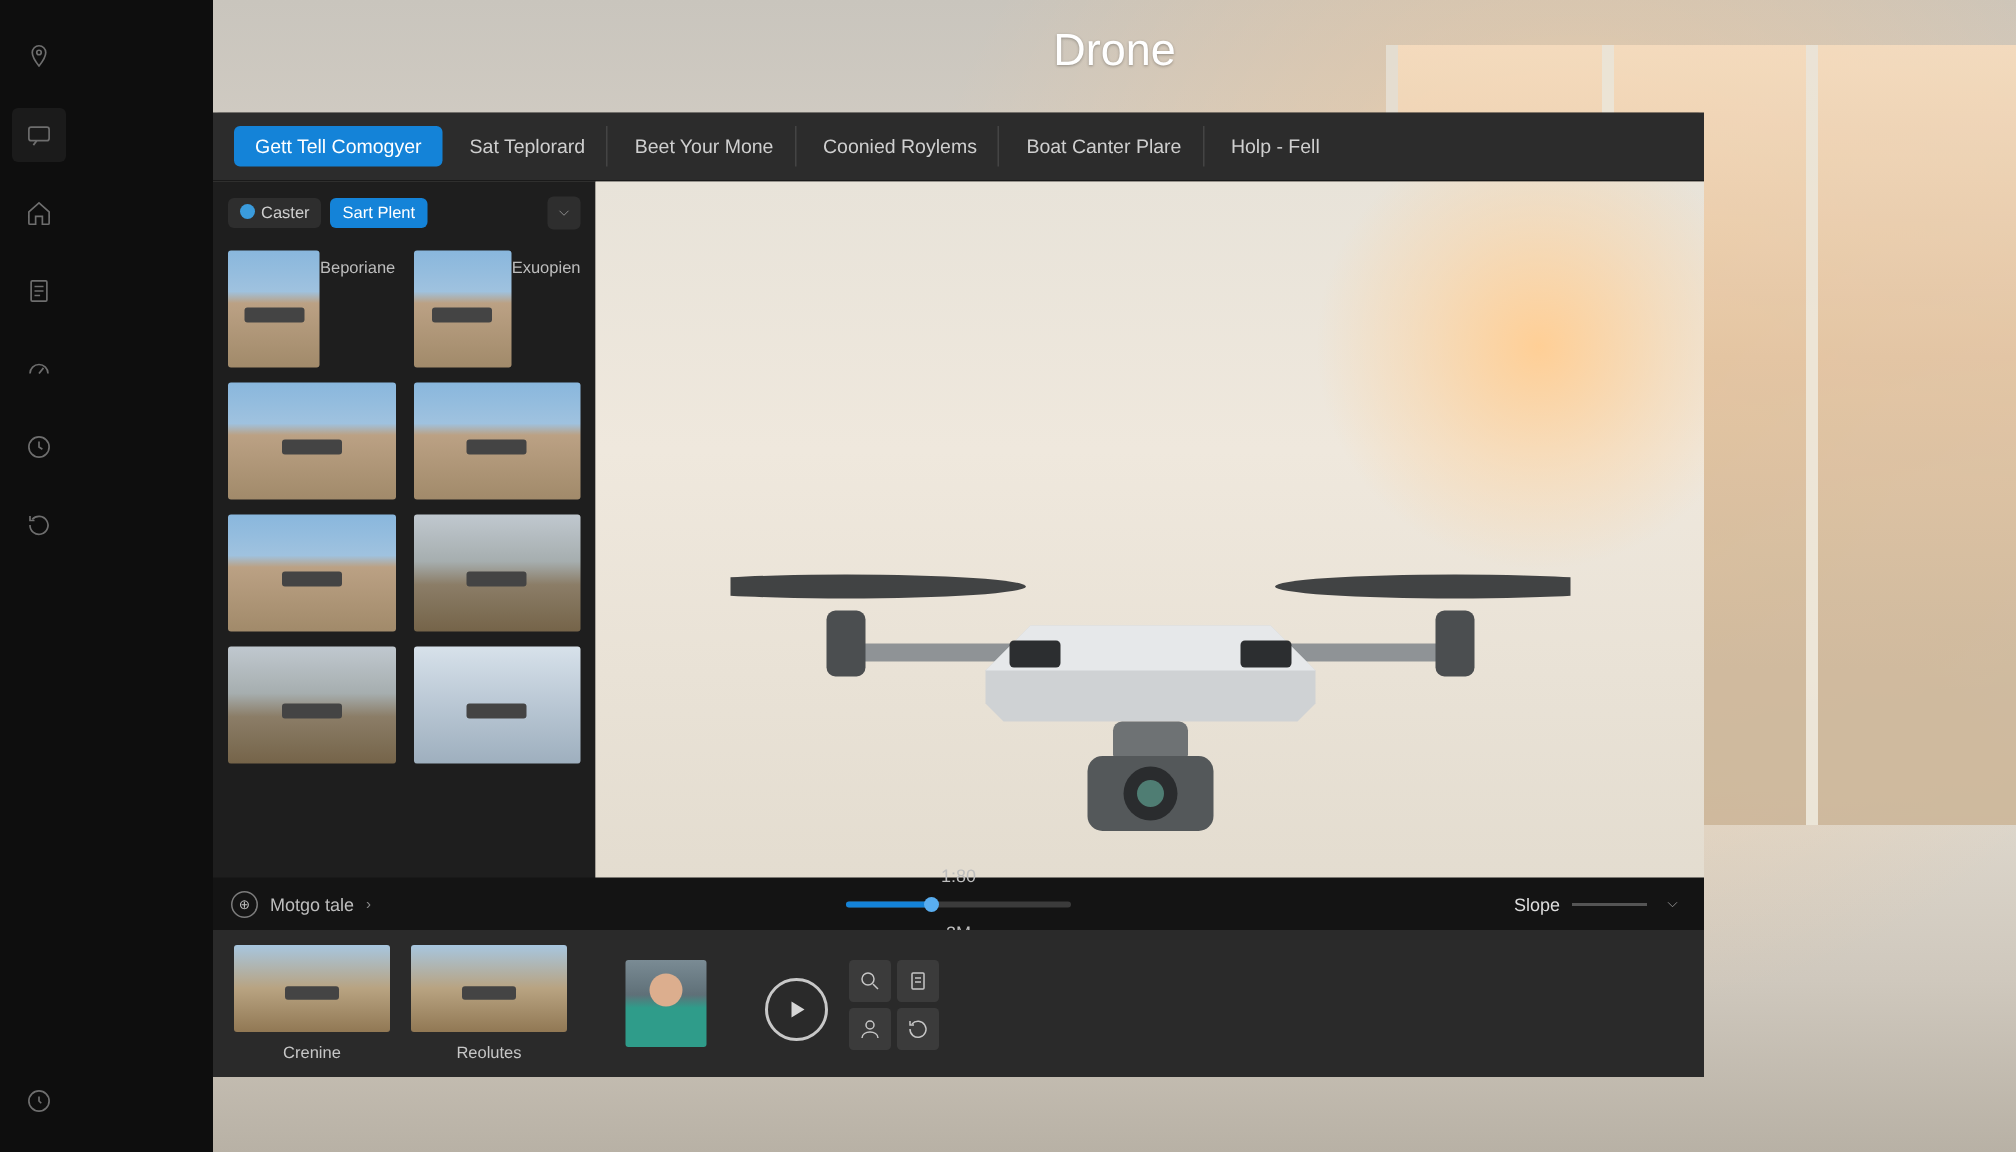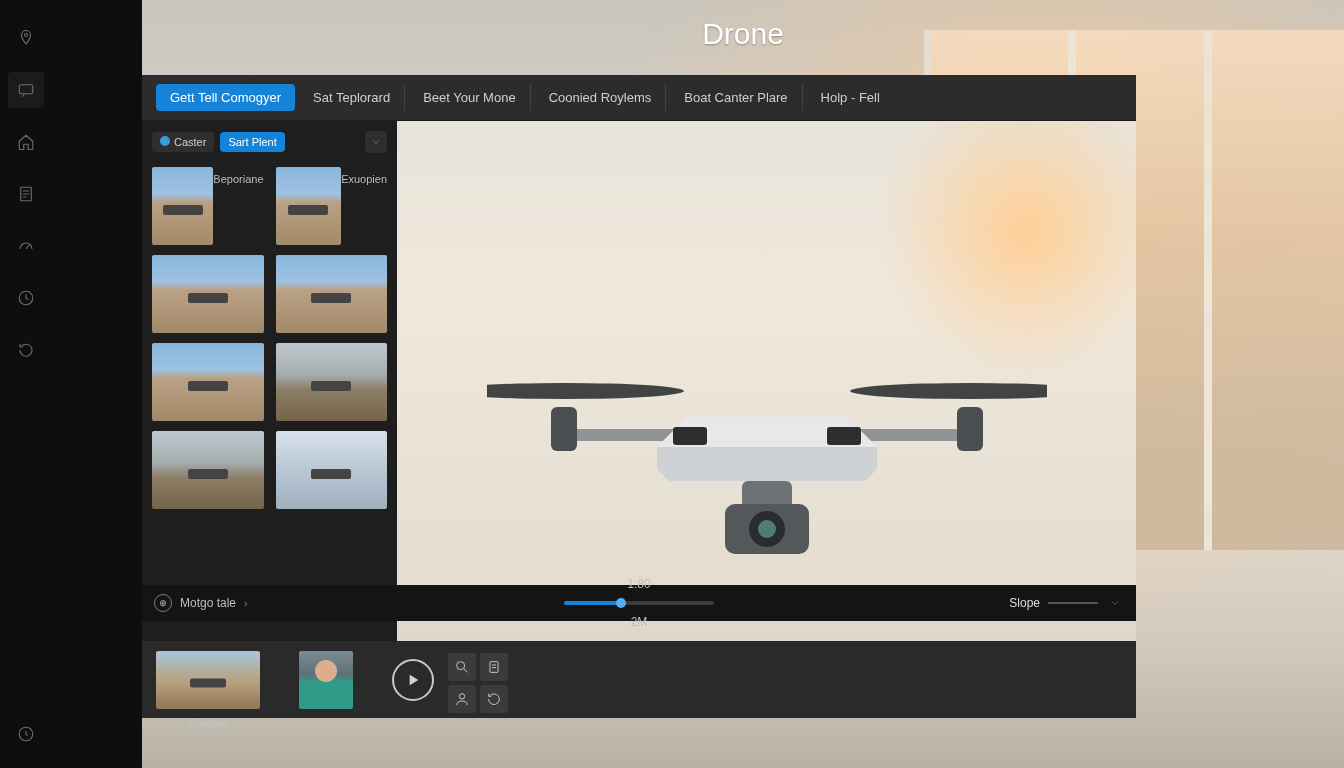--- a/index.html
+++ b/index.html
@@ -121,22 +121,22 @@
   .track { width:150px; height:4px; background:#3b3b3b; border-radius:2px; position:relative; }
   .track .fill { position:absolute; left:0; top:0; bottom:0; width:38%; background:#1483d8; border-radius:2px; }
   .track .knob { position:absolute; left:38%; top:50%; width:10px; height:10px; background:#59aef0; border-radius:50%; transform:translate(-50%,-50%); }
   .slope { margin-left:auto; display:flex; align-items:center; gap:8px; }
   .slope-track { width:50px; height:2px; background:#555; }
   .dd2 { width:18px; height:18px; display:flex; align-items:center; justify-content:center; cursor:pointer; }
   .dd2 svg { stroke:#aaa; }
 
   
   .clipstrip {
-    position:absolute; left:0; right:0; bottom:0; height:77px;
-    background:#2a2a2a; display:flex; align-items:flex-start; padding:10px 14px; gap:14px;
+    position:absolute; left:0; right:0; bottom:0; height:98px;
+    background:#2a2a2a; display:flex; align-items:center; padding:10px 14px; gap:14px;
   }
   .clip { width:104px; display:flex; flex-direction:column; align-items:center; }
   .clipimg { width:104px; height:58px; border-radius:2px;
     background: linear-gradient(180deg,#a7c6df 0%, #b8a381 50%, #917854 100%); position:relative; overflow:hidden;}
   .clipimg::after { content:""; position:absolute; left:50%; top:55%; width:36px; height:9px;
     transform:translate(-50%,-50%); background:#444; border-radius:2px; }
   .clipimg.sky { background: linear-gradient(180deg,#b7d0e2 0%, #8da7bc 70%, #6c8398 100%); }
   .clipimg.face { background: linear-gradient(180deg,#7a8b94 0%, #5f7078 40%, #2f9c8a 55%, #2f9c8a 100%);}
   .clipimg.face::after { width:22px; height:22px; border-radius:50%; background:#dcae8e; top:35%; }
   .clip.small .clipimg { width:54px; height:58px; }
@@ -323,20 +323,24 @@
           </svg>
       </div>
     </div>
   </div>
 
   <div class="clipstrip">
     <div class="clip">
       <div class="clipimg"></div>
       <div class="cliplabel">Crenine</div>
     </div>
+    <div class="clip">
+      <div class="clipimg"></div>
+      <div class="cliplabel">Reolutes</div>
+    </div>
     <div class="clip small">
       <div class="clipimg face"></div>
     </div>
 
     <div class="playbtn">
       <svg width="16" height="16" viewBox="0 0 24 24">
           <path d="M7 4v16l13-8z"></path>
         </svg>
     </div>
 

